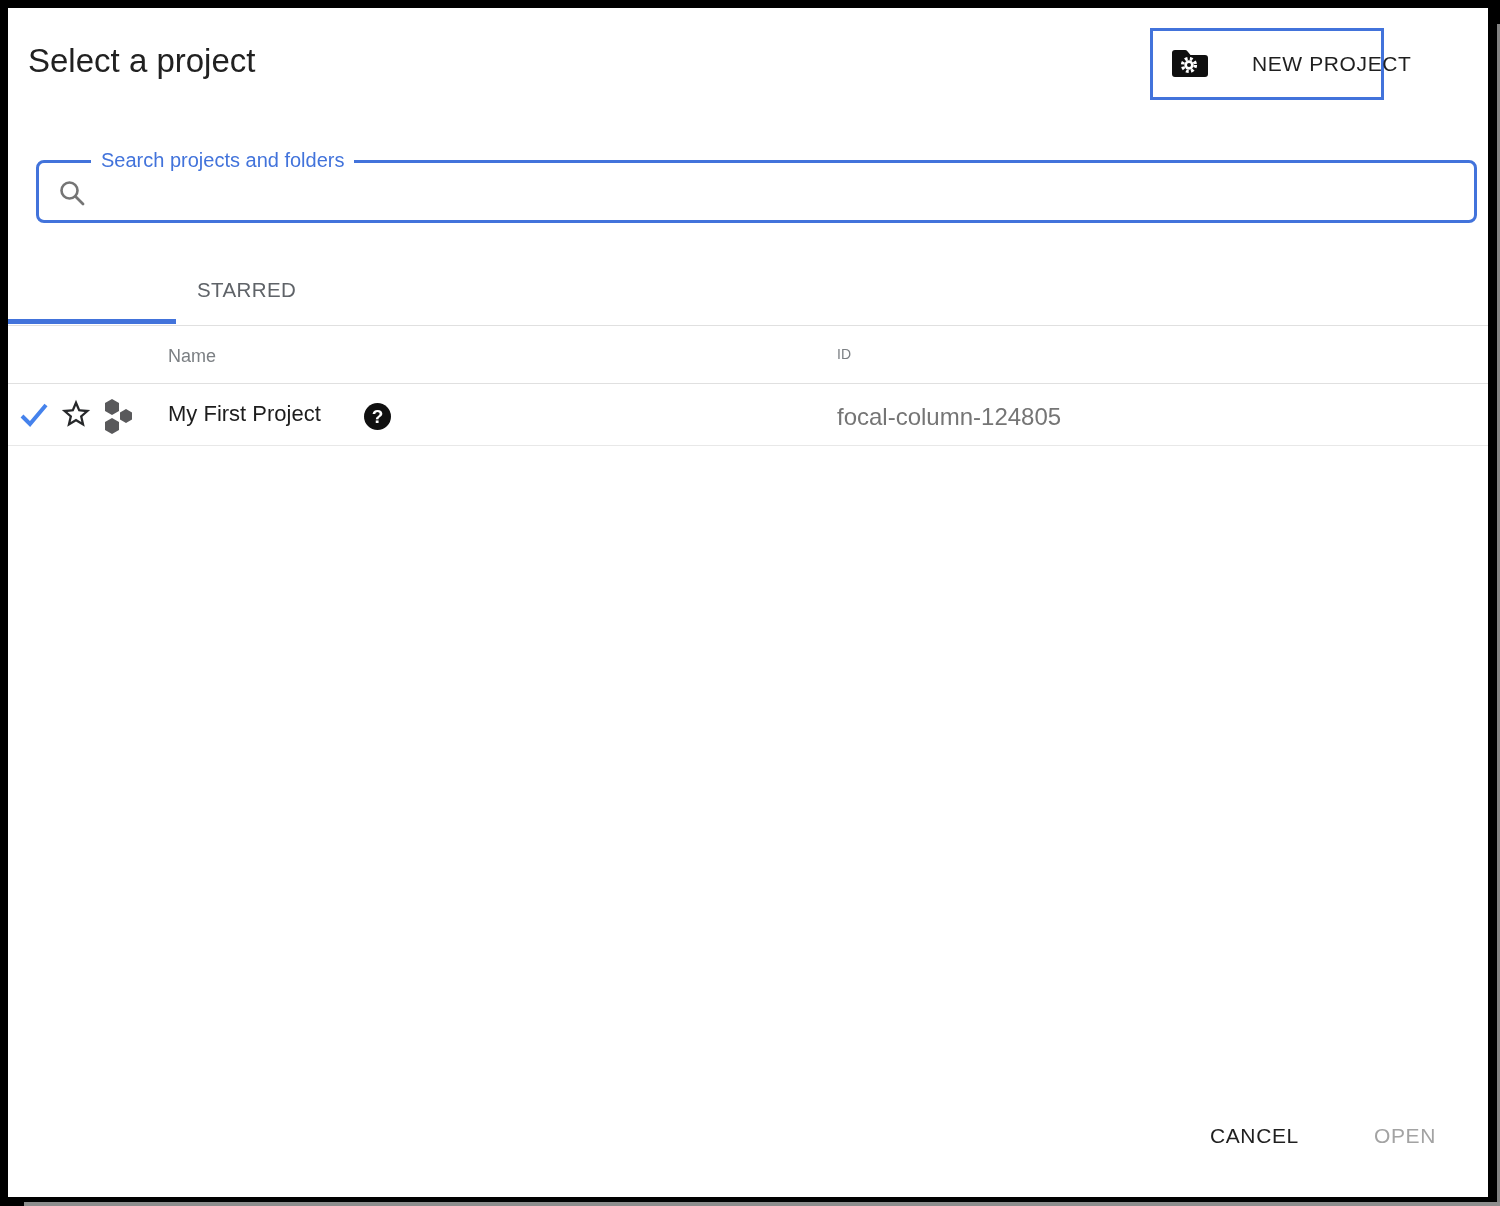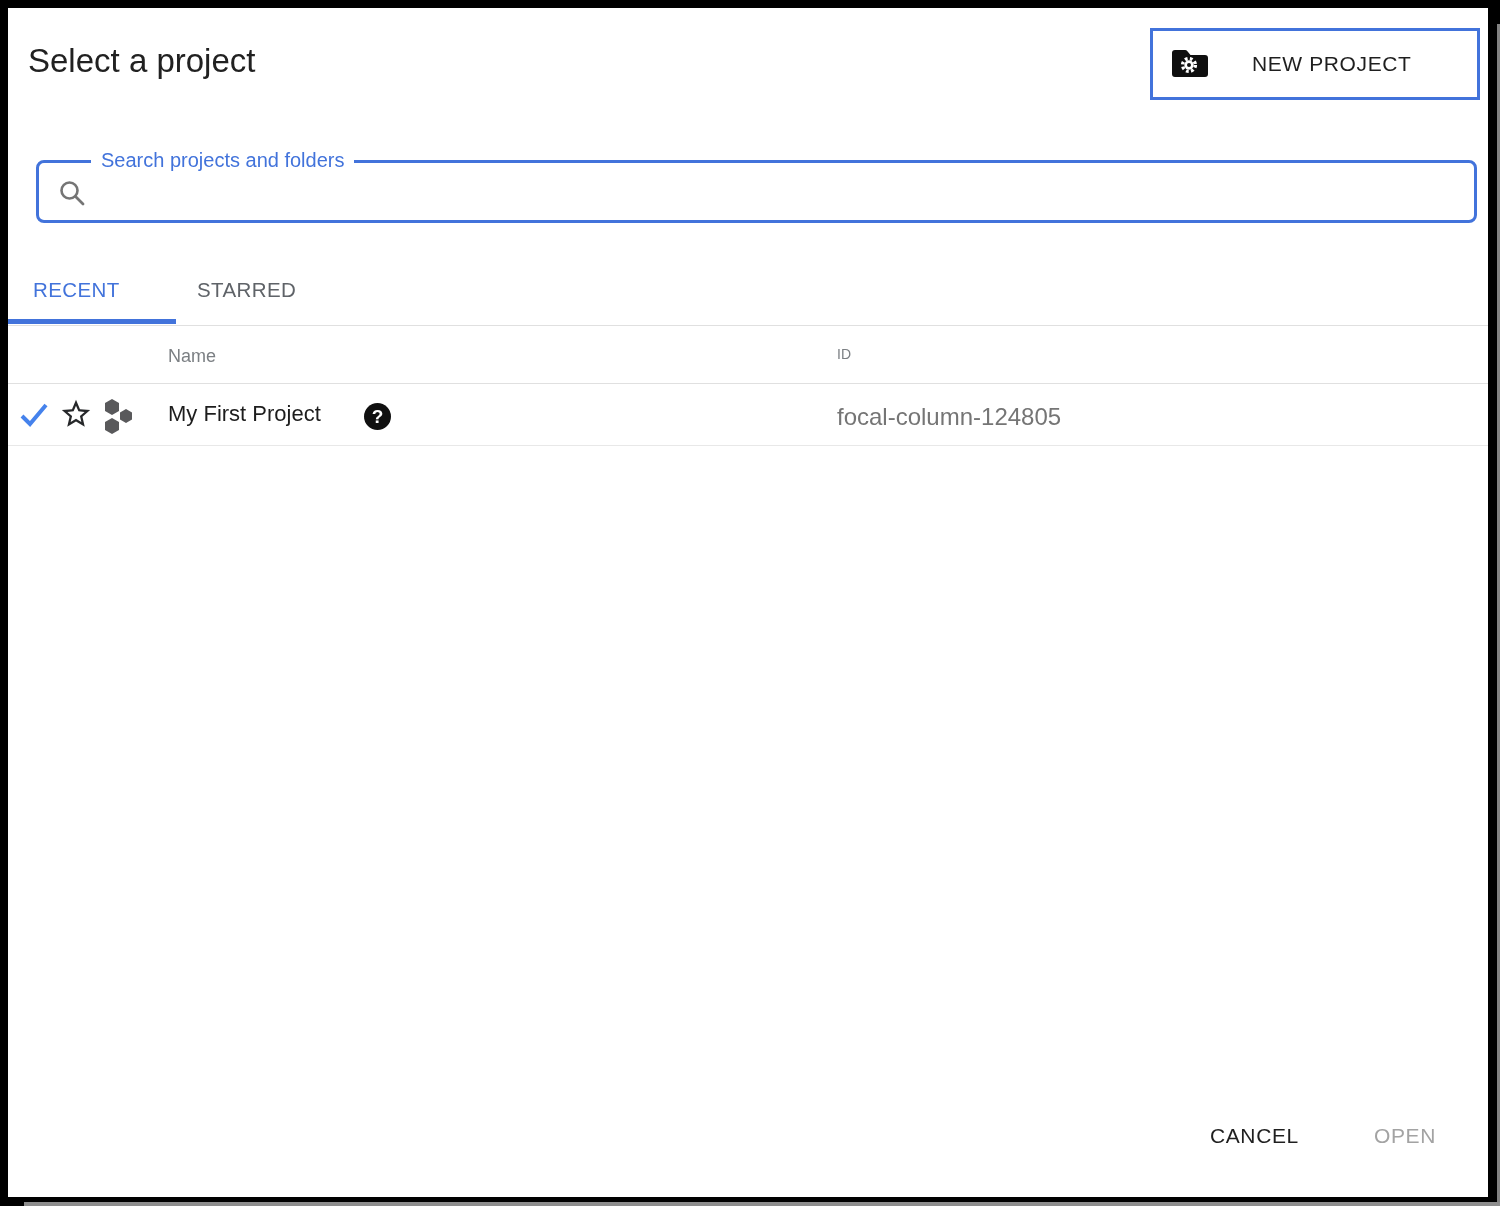--- a/index.html
+++ b/index.html
@@ -21,21 +21,21 @@
   .dialog {
     position: absolute; left: 8px; top: 8px; width: 1480px; height: 1189px;
     background: #ffffff;
   }
   .dialog-title {
     position: absolute; left: 20px; top: 34px;
     font-size: 33px; font-weight: 400; color: #212121; letter-spacing: 0;
   }
   
   .new-project-btn {
-    position: absolute; left: 1142px; top: 20px; width: 330px; height: 72px;
+    position: absolute; left: 1142px; top: 20px; width: 234px; height: 72px;
     border: 3px solid #4273db; background: #fff;
     display: flex; align-items: center; cursor: pointer;
   }
   .new-project-btn .np-icon { margin-left: 17px; width: 40px; height: 32px; }
   .new-project-btn .np-label {
     margin-left: 42px; font-size: 21px; font-weight: 500; color: #1f1f1f;
     letter-spacing: 0.6px; white-space: nowrap;
   }
   
   .search-field {
@@ -127,23 +127,20 @@
     <span class="search-glass">
       <svg width="30" height="30" viewBox="0 0 30 30">
         <circle cx="12.5" cy="12.5" r="8" fill="none" stroke="#757575" stroke-width="2.6"></circle>
         <line x1="18.5" y1="18.5" x2="26" y2="26" stroke="#757575" stroke-width="2.8" stroke-linecap="round"></line>
       </svg>
     </span>
     <input class="search-input" type="text" value="" style="">
   </div>
 
   <div class="tabs-bar">
-    <div class="tab" style="left:0;width:168px;">
-      <span class="tab-label active" style="left:25px;">RECENT</span>
-    </div>
     <div class="tab" style="left:168px;width:160px;">
       <span class="tab-label inactive" style="left:21px;">STARRED</span>
     </div>
     <div class="tab-indicator"></div>
   </div>
 
   <div class="table-header-name">Name</div>
   <div class="table-header-id">ID</div>
   <div class="header-divider"></div>
 

